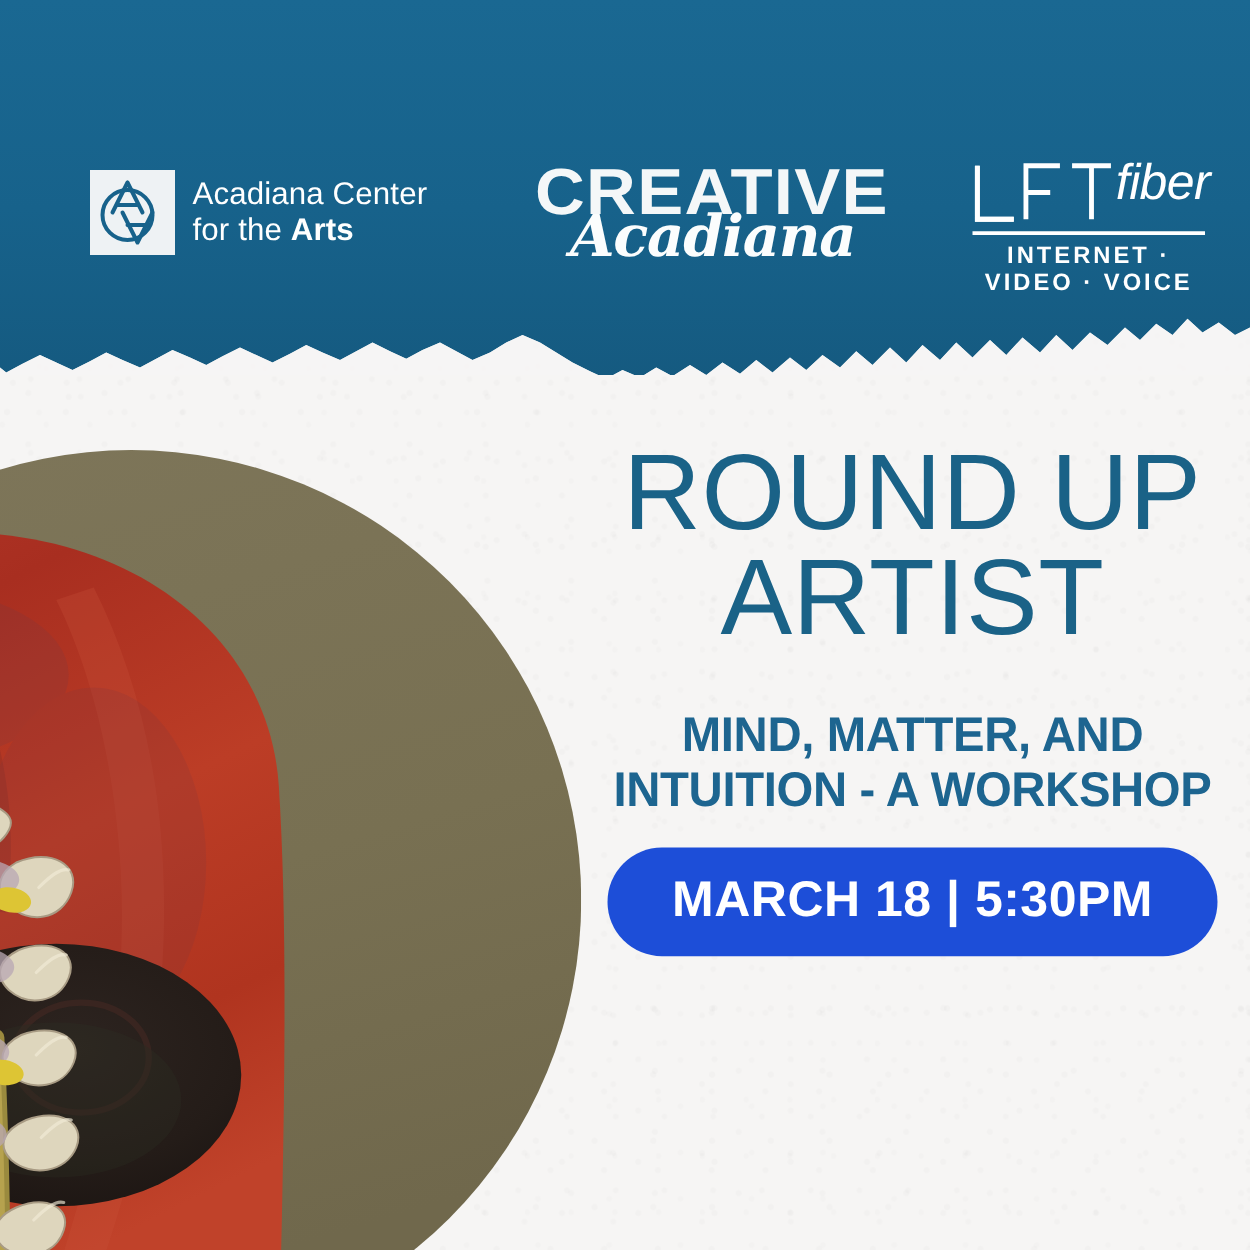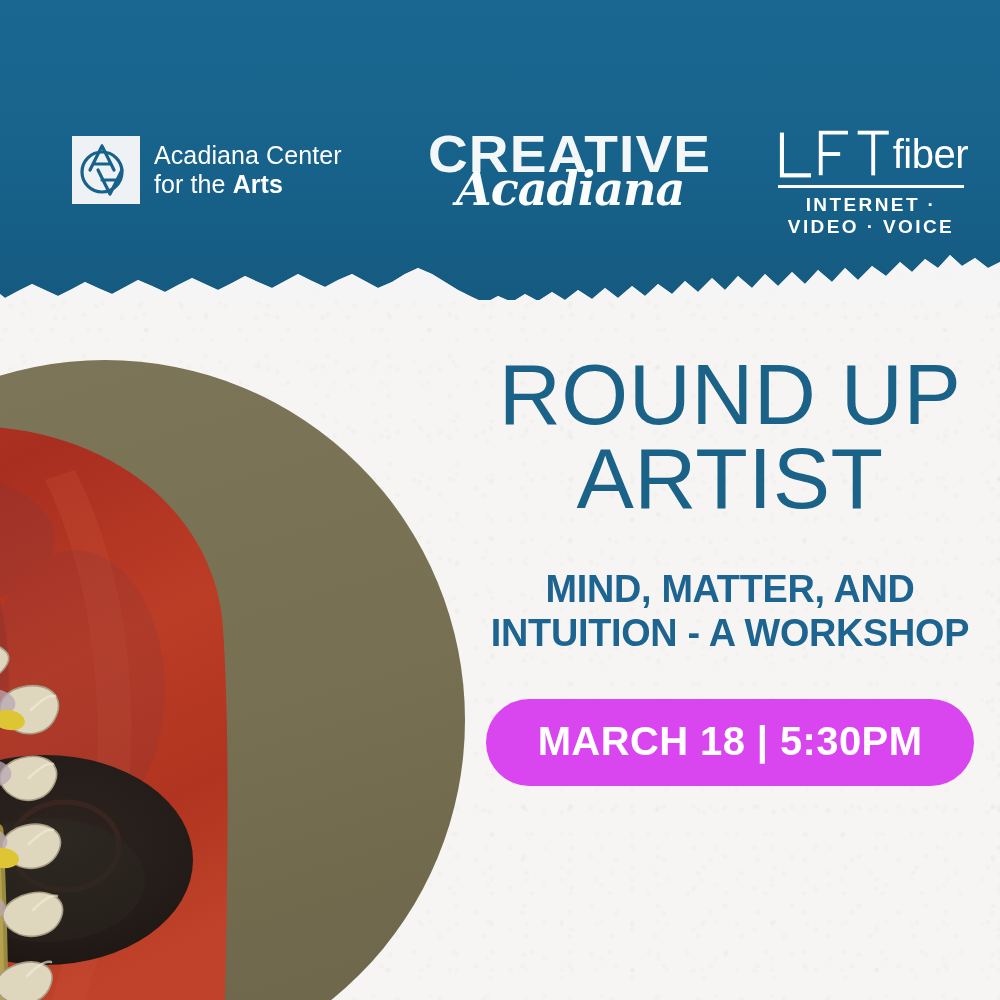--- a/index.html
+++ b/index.html
@@ -111,21 +111,21 @@
     letter-spacing: -1px;
     text-shadow: 0 2px 0 rgba(23,98,138,.55);
   }
 
   
   .lft-logo {
     position: absolute;
     left: 778px; top: 10px;
     width: 190px; height: 92px;
   }
-  .lft-top { display: flex; align-items: center; }
+  .lft-top { display: flex; align-items: flex-start; font-style: italic; }
   .lft-mark { display: block; }
   .lft-fiber {
     color: #ffffff;
     font-size: 40px;
     font-weight: 400;
     letter-spacing: -.5px;
     line-height: .92;
     margin-left: 2px;
   }
   .lft-rule {
@@ -180,22 +180,22 @@
     font-weight: 700;
     line-height: 1.14;
     letter-spacing: -.3px;
     margin: 46px 0 0 0;
     transform: scaleX(.97);
   }
   .subhead .sh-line { display: block; }
 
   .date-pill {
     display: inline-block;
-    margin-top: 44px;
-    background: #d946ef;
+    margin-top: 23px;
+    background: #1d4ed8;
     color: #ffffff;
     border-radius: 70px;
     padding: 22px 52px 25px 52px;
     font-size: 40px;
     font-weight: 700;
     letter-spacing: .4px;
     line-height: 1;
     border: none;
     cursor: pointer;
     font-family: "Liberation Sans", sans-serif;

